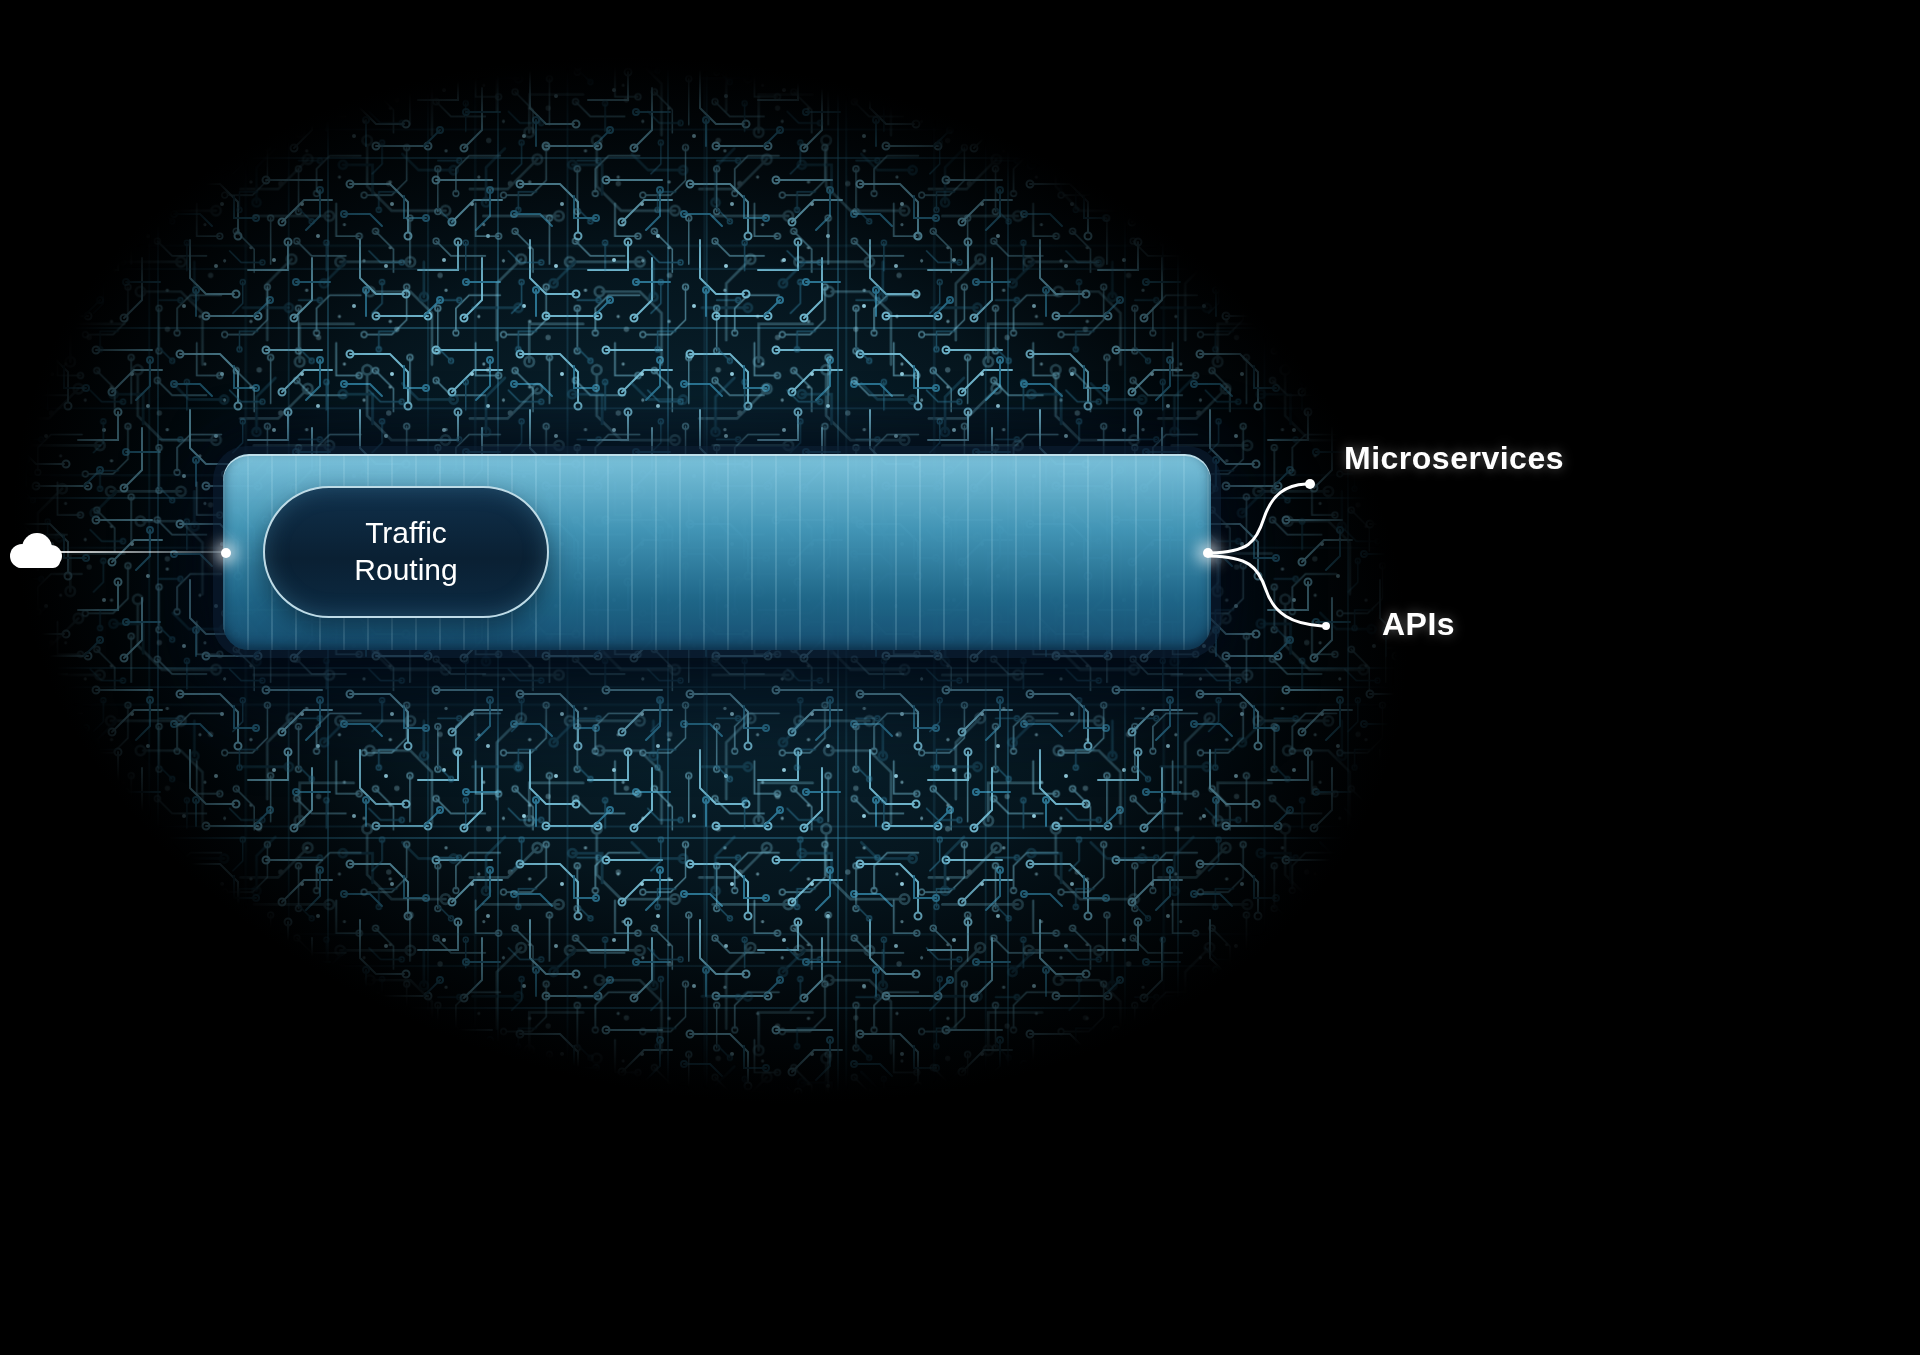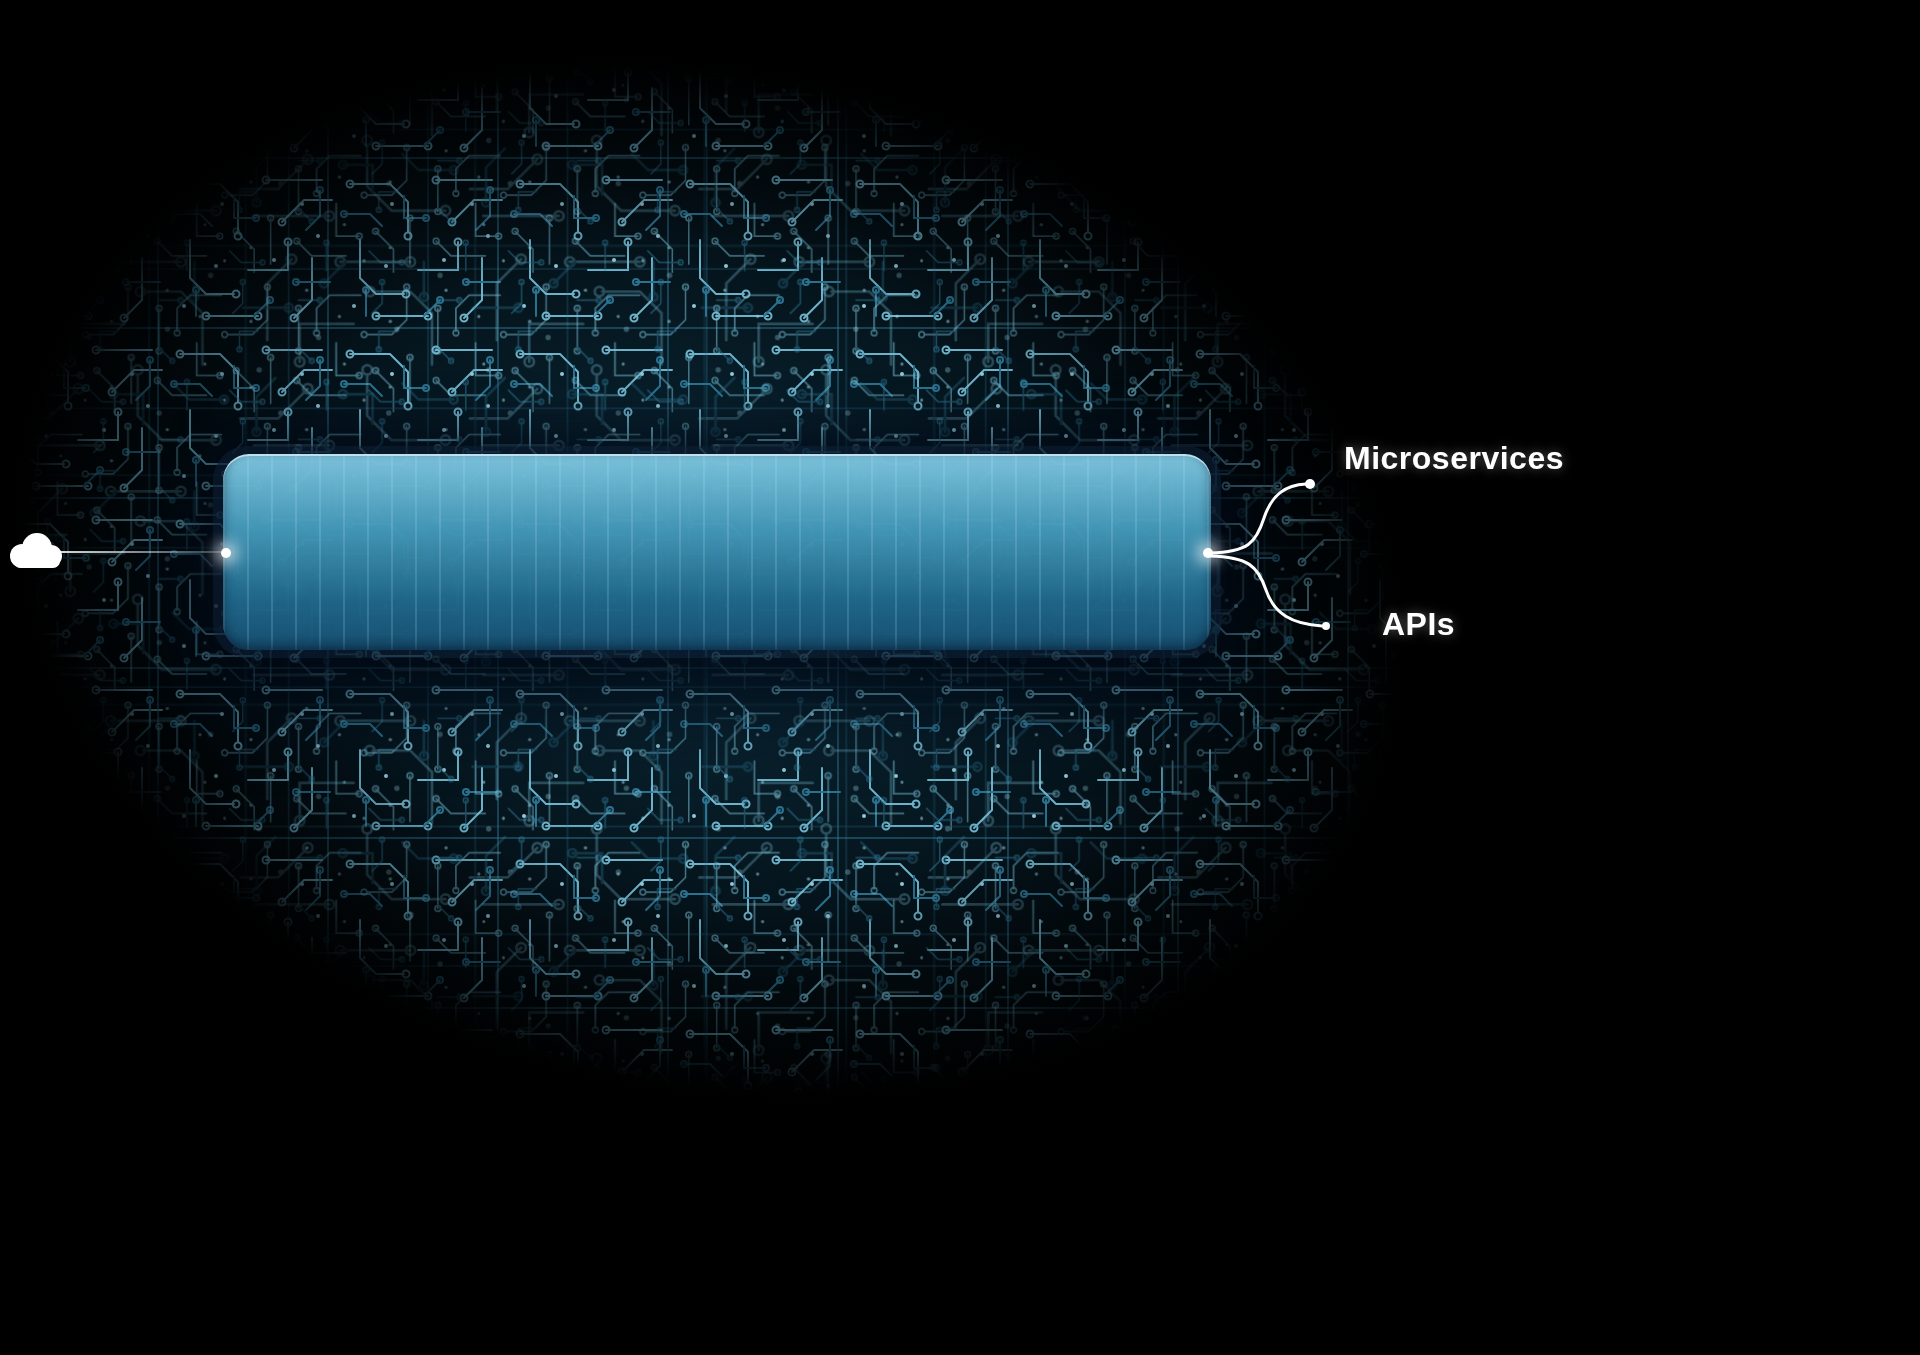--- a/index.html
+++ b/index.html
@@ -181,20 +181,23 @@
     <g mask="url(#blobMask)">
       <rect width="1920" height="1355" fill="url(#pcbA)" opacity="0.9"></rect>
       <rect width="1920" height="1355" fill="url(#pcbB)" opacity="0.55"></rect>
       <rect width="1920" height="1355" fill="url(#pcbC)" opacity="0.32"></rect>
     </g>
   </svg>
 
 
   <div class="bar-frame">
     <div class="proxy-bar">
+      <div class="pill">
+        <span>Traffic Routing</span>
+      </div>
     </div>
   </div>
 
   <div class="cloud-wrap">
     <svg width="64" height="48" viewBox="0 0 64 48" aria-hidden="true">
       <g fill="#ffffff">
         <circle cx="18" cy="30" r="12"></circle>
         <circle cx="33" cy="22" r="15"></circle>
         <circle cx="47" cy="30" r="11"></circle>
         <rect x="10" y="28" width="46" height="14" rx="7"></rect>

